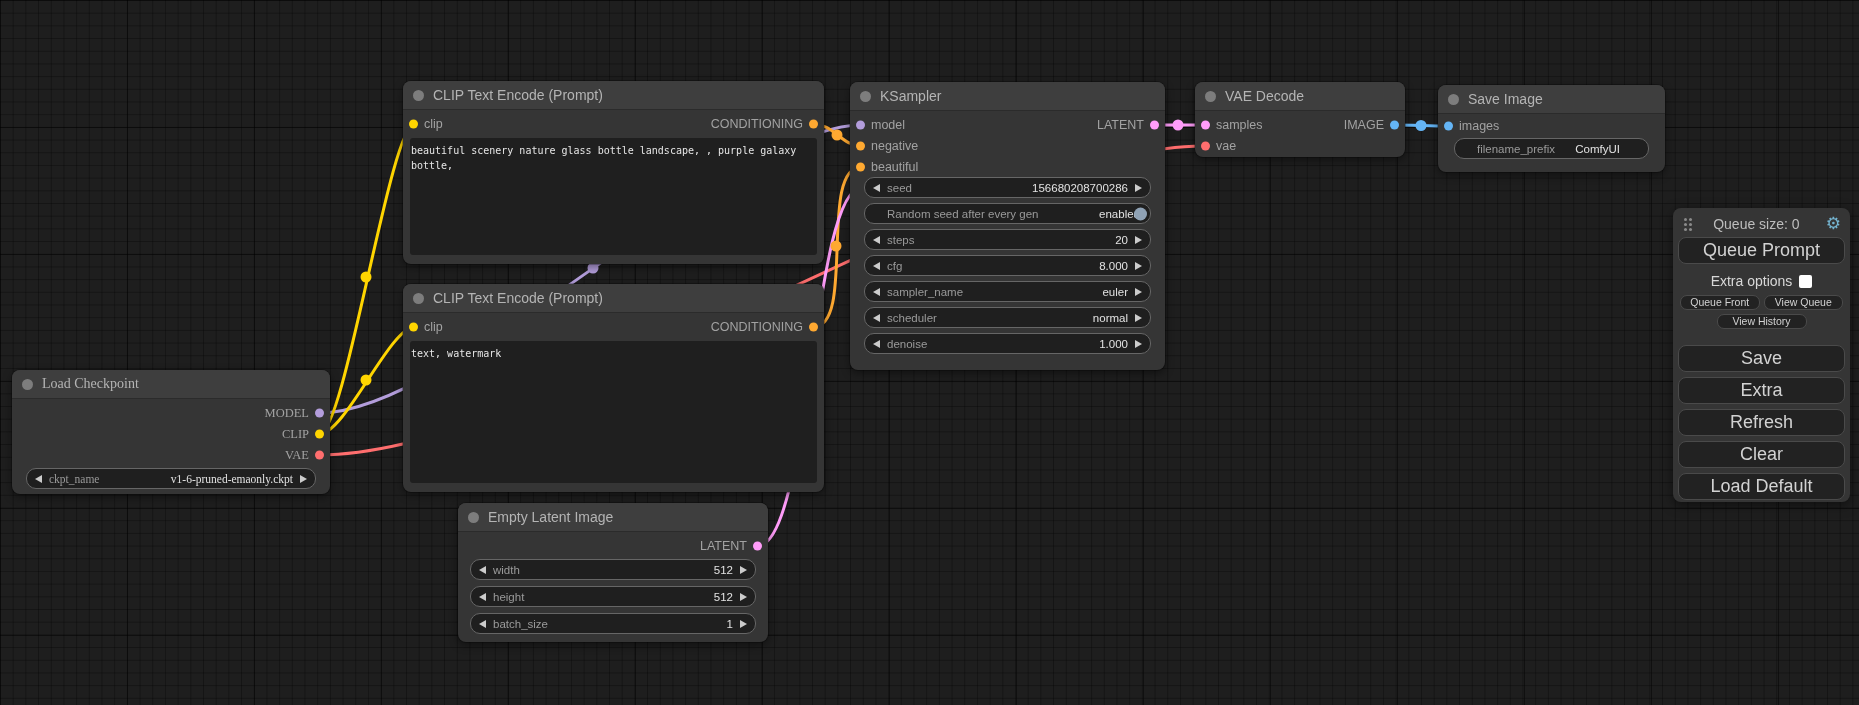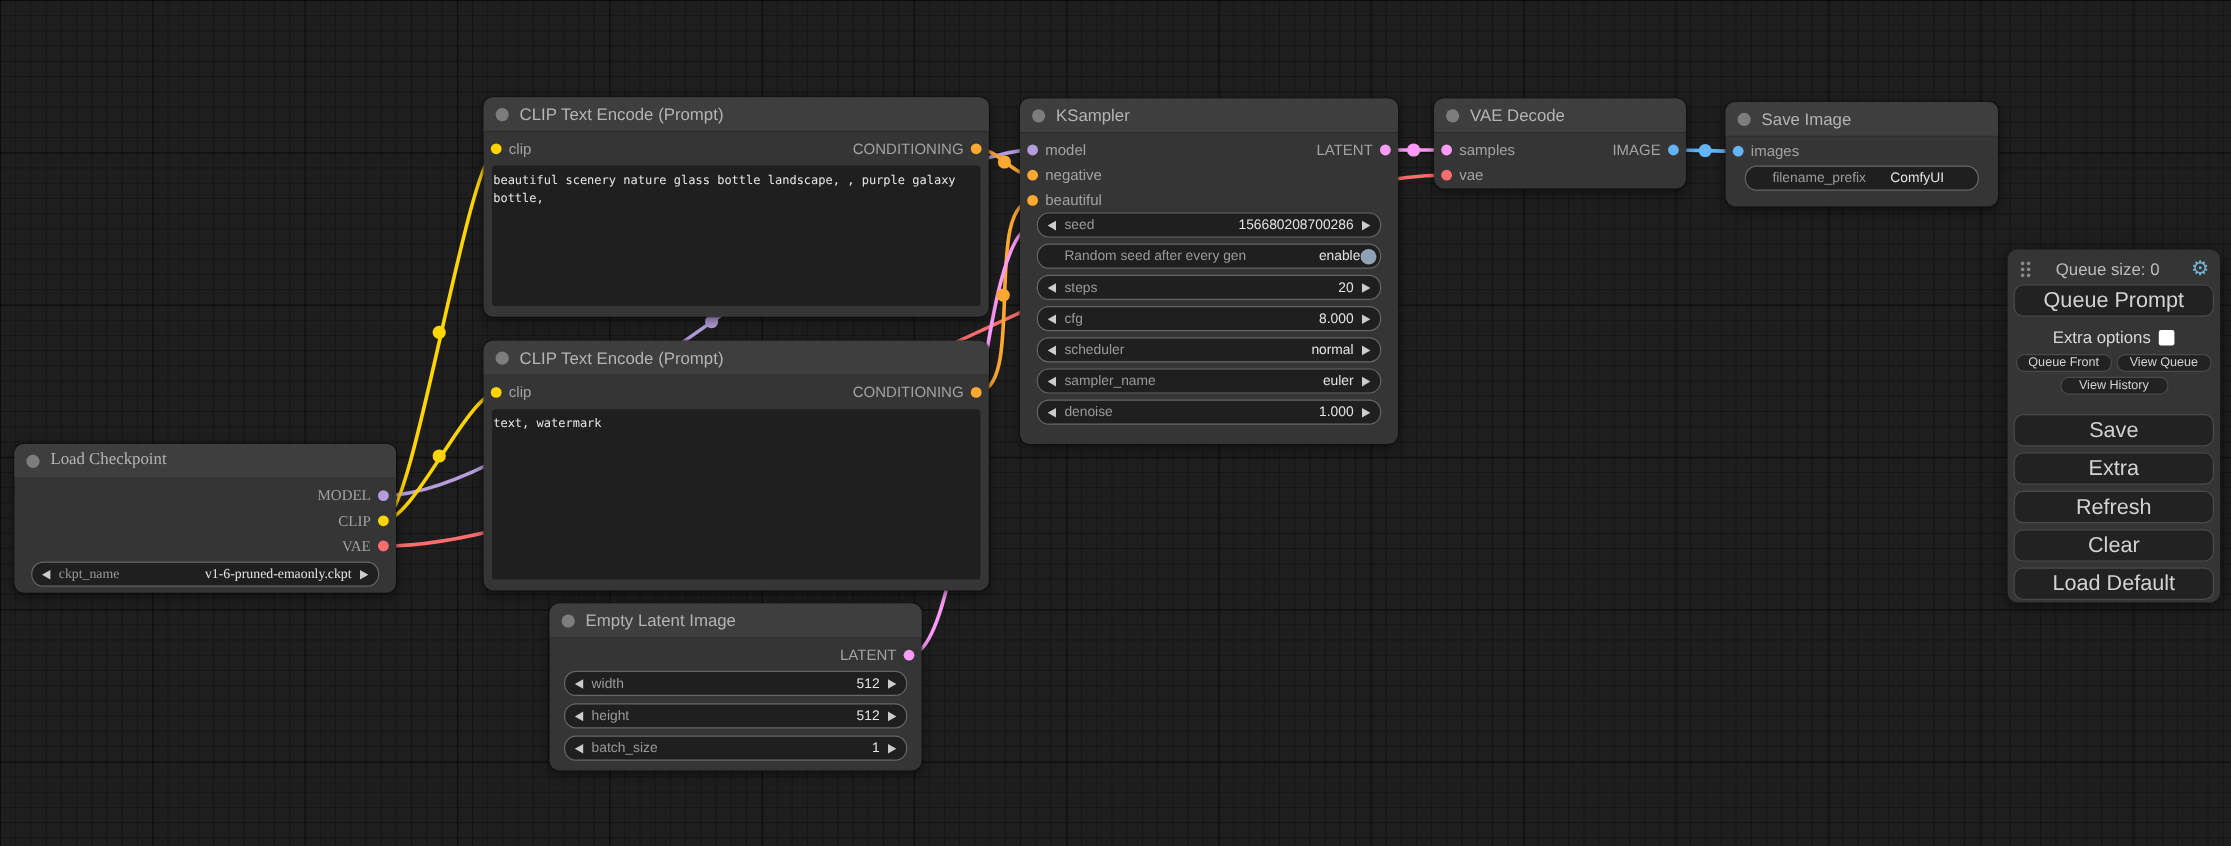--- a/index.html
+++ b/index.html
@@ -231,28 +231,28 @@
       <span class="arr r"></span>
     </div>
     <div class="widget">
       <span class="arr l"></span>
       <span class="wname">cfg</span>
       <span class="wval">8.000</span>
       <span class="arr r"></span>
     </div>
     <div class="widget">
       <span class="arr l"></span>
+      <span class="wname">sampler_name</span>
+      <span class="wval">euler</span>
+      <span class="arr r"></span>
+    </div>
+    <div class="widget">
+      <span class="arr l"></span>
       <span class="wname">scheduler</span>
       <span class="wval">normal</span>
-      <span class="arr r"></span>
-    </div>
-    <div class="widget">
-      <span class="arr l"></span>
-      <span class="wname">sampler_name</span>
-      <span class="wval">euler</span>
       <span class="arr r"></span>
     </div>
     <div class="widget">
       <span class="arr l"></span>
       <span class="wname">denoise</span>
       <span class="wval">1.000</span>
       <span class="arr r"></span>
     </div>
   </div>
 

